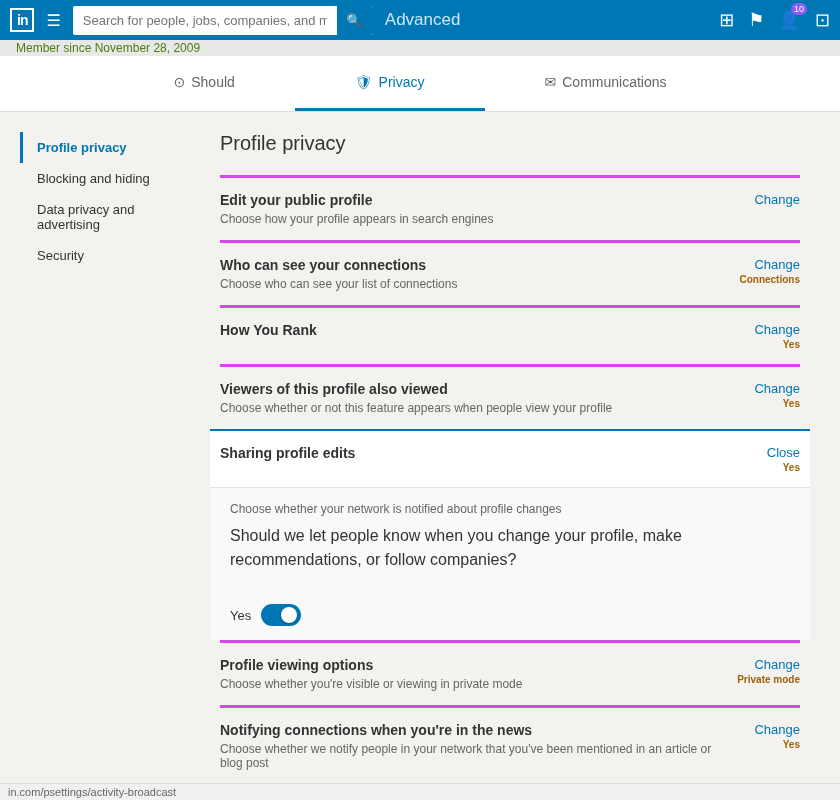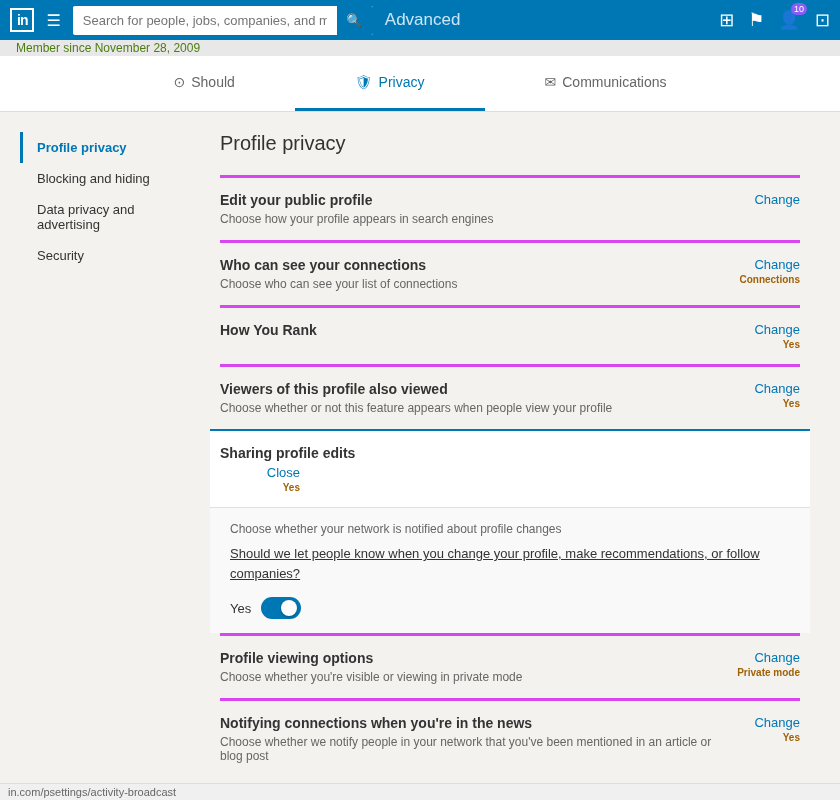--- a/index.html
+++ b/index.html
@@ -171,21 +171,20 @@
       padding: 14px 0;
       display: flex;
       justify-content: space-between;
       align-items: flex-start;
     }
     .setting-row.expanded {
       border-top: 2px solid #0077b5;
       background: white;
       margin: 0 -10px;
       padding: 14px 10px;
-      flex-direction: column;
     }
     .setting-left {
       flex: 1;
     }
     .setting-title {
       font-size: 14px;
       font-weight: bold;
       color: #333;
       margin-bottom: 4px;
     }
@@ -210,25 +209,24 @@
       margin-top: 2px;
       font-weight: bold;
     }
     .expanded-content {
       background: #f9f9f9;
       border-top: 1px solid #e0e0e0;
       padding: 14px 20px;
       margin: 0 -10px;
     }
     .expanded-question {
-      font-size: 13px;
-      color: #333;
-      margin-bottom: 14px;
+      font-size: 16px;
+      color: #333;
+      margin-bottom: 32px;
       line-height: 1.5;
-      text-decoration: underline;
     }
     .toggle-row {
       display: flex;
       align-items: center;
       gap: 10px;
     }
     .toggle-label {
       font-size: 13px;
       color: #333;
     }

